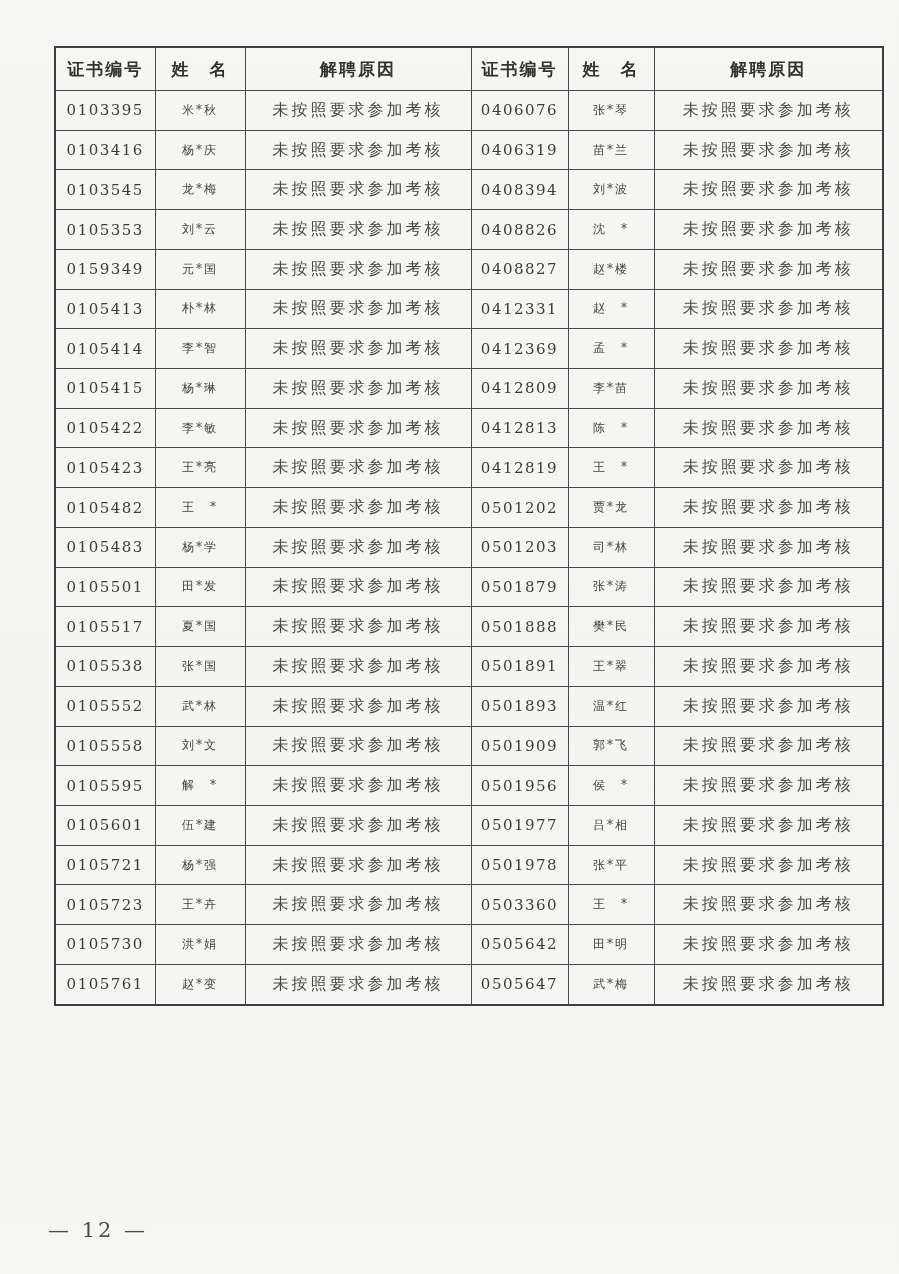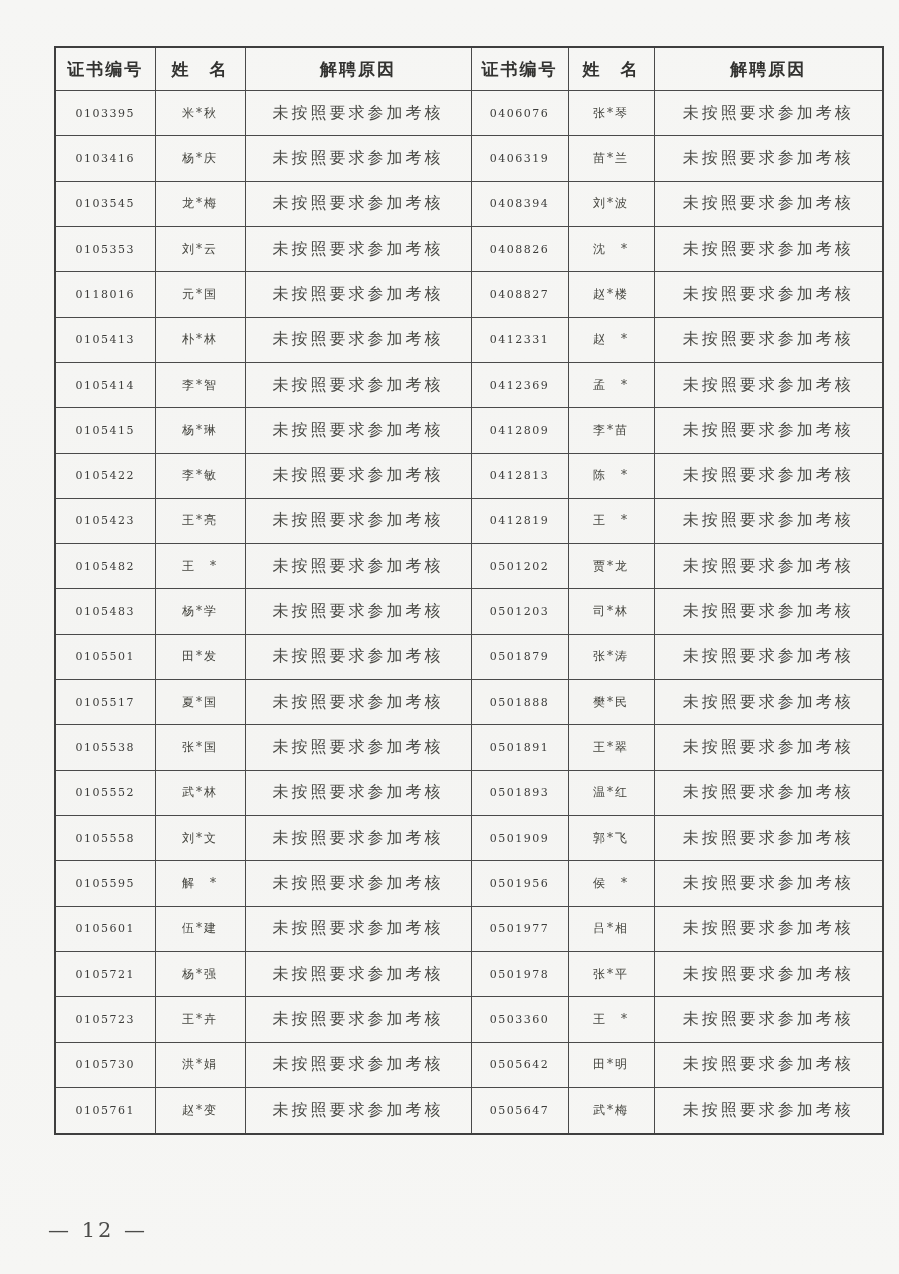--- a/index.html
+++ b/index.html
@@ -18,21 +18,21 @@
   .sheet {
     position: absolute;
     inset: 0;
     background: linear-gradient(180deg, #f6f6f4 0%, #f4f4f2 55%, #f6f6f4 100%);
   }
   table.dismissal {
     position: absolute;
     left: 54px;
     top: 46px;
     width: 828px;
-    height: 1089px;
+    height: 960px;
     border-collapse: collapse;
     table-layout: fixed;
     border: 2px solid #3f3f3f;
   }
   th, td {
     border: 1px solid #4a4a4a;
     text-align: center;
     vertical-align: middle;
     padding: 0;
     white-space: nowrap;
@@ -45,21 +45,21 @@
     letter-spacing: 2px;
     color: #333331;
   }
   col.c0 { width: 100px; }
   col.c1 { width: 90px;  }
   col.c2 { width: 226px; }
   col.c3 { width: 97px;  }
   col.c4 { width: 86px;  }
   col.c5 { width: 229px; }
   td.c0, td.c3 {
-    font-size: 11px;
+    font-size: 15px;
     letter-spacing: 1.5px;
     color: #3c3c3a;
   }
   td.c1, td.c4 {
     font-size: 12px;
     letter-spacing: 2px;
     color: #45453f;
   }
   td.c2, td.c5 {
     font-size: 16px;
@@ -126,21 +126,21 @@
         </tr>
         <tr>
           <td class="c0">0105353</td>
           <td class="c1">刘*云</td>
           <td class="c2">未按照要求参加考核</td>
           <td class="c3">0408826</td>
           <td class="c4">沈　*</td>
           <td class="c5">未按照要求参加考核</td>
         </tr>
         <tr>
-          <td class="c0">0118016</td>
+          <td class="c0">0159349</td>
           <td class="c1">元*国</td>
           <td class="c2">未按照要求参加考核</td>
           <td class="c3">0408827</td>
           <td class="c4">赵*楼</td>
           <td class="c5">未按照要求参加考核</td>
         </tr>
         <tr>
           <td class="c0">0105413</td>
           <td class="c1">朴*林</td>
           <td class="c2">未按照要求参加考核</td>

